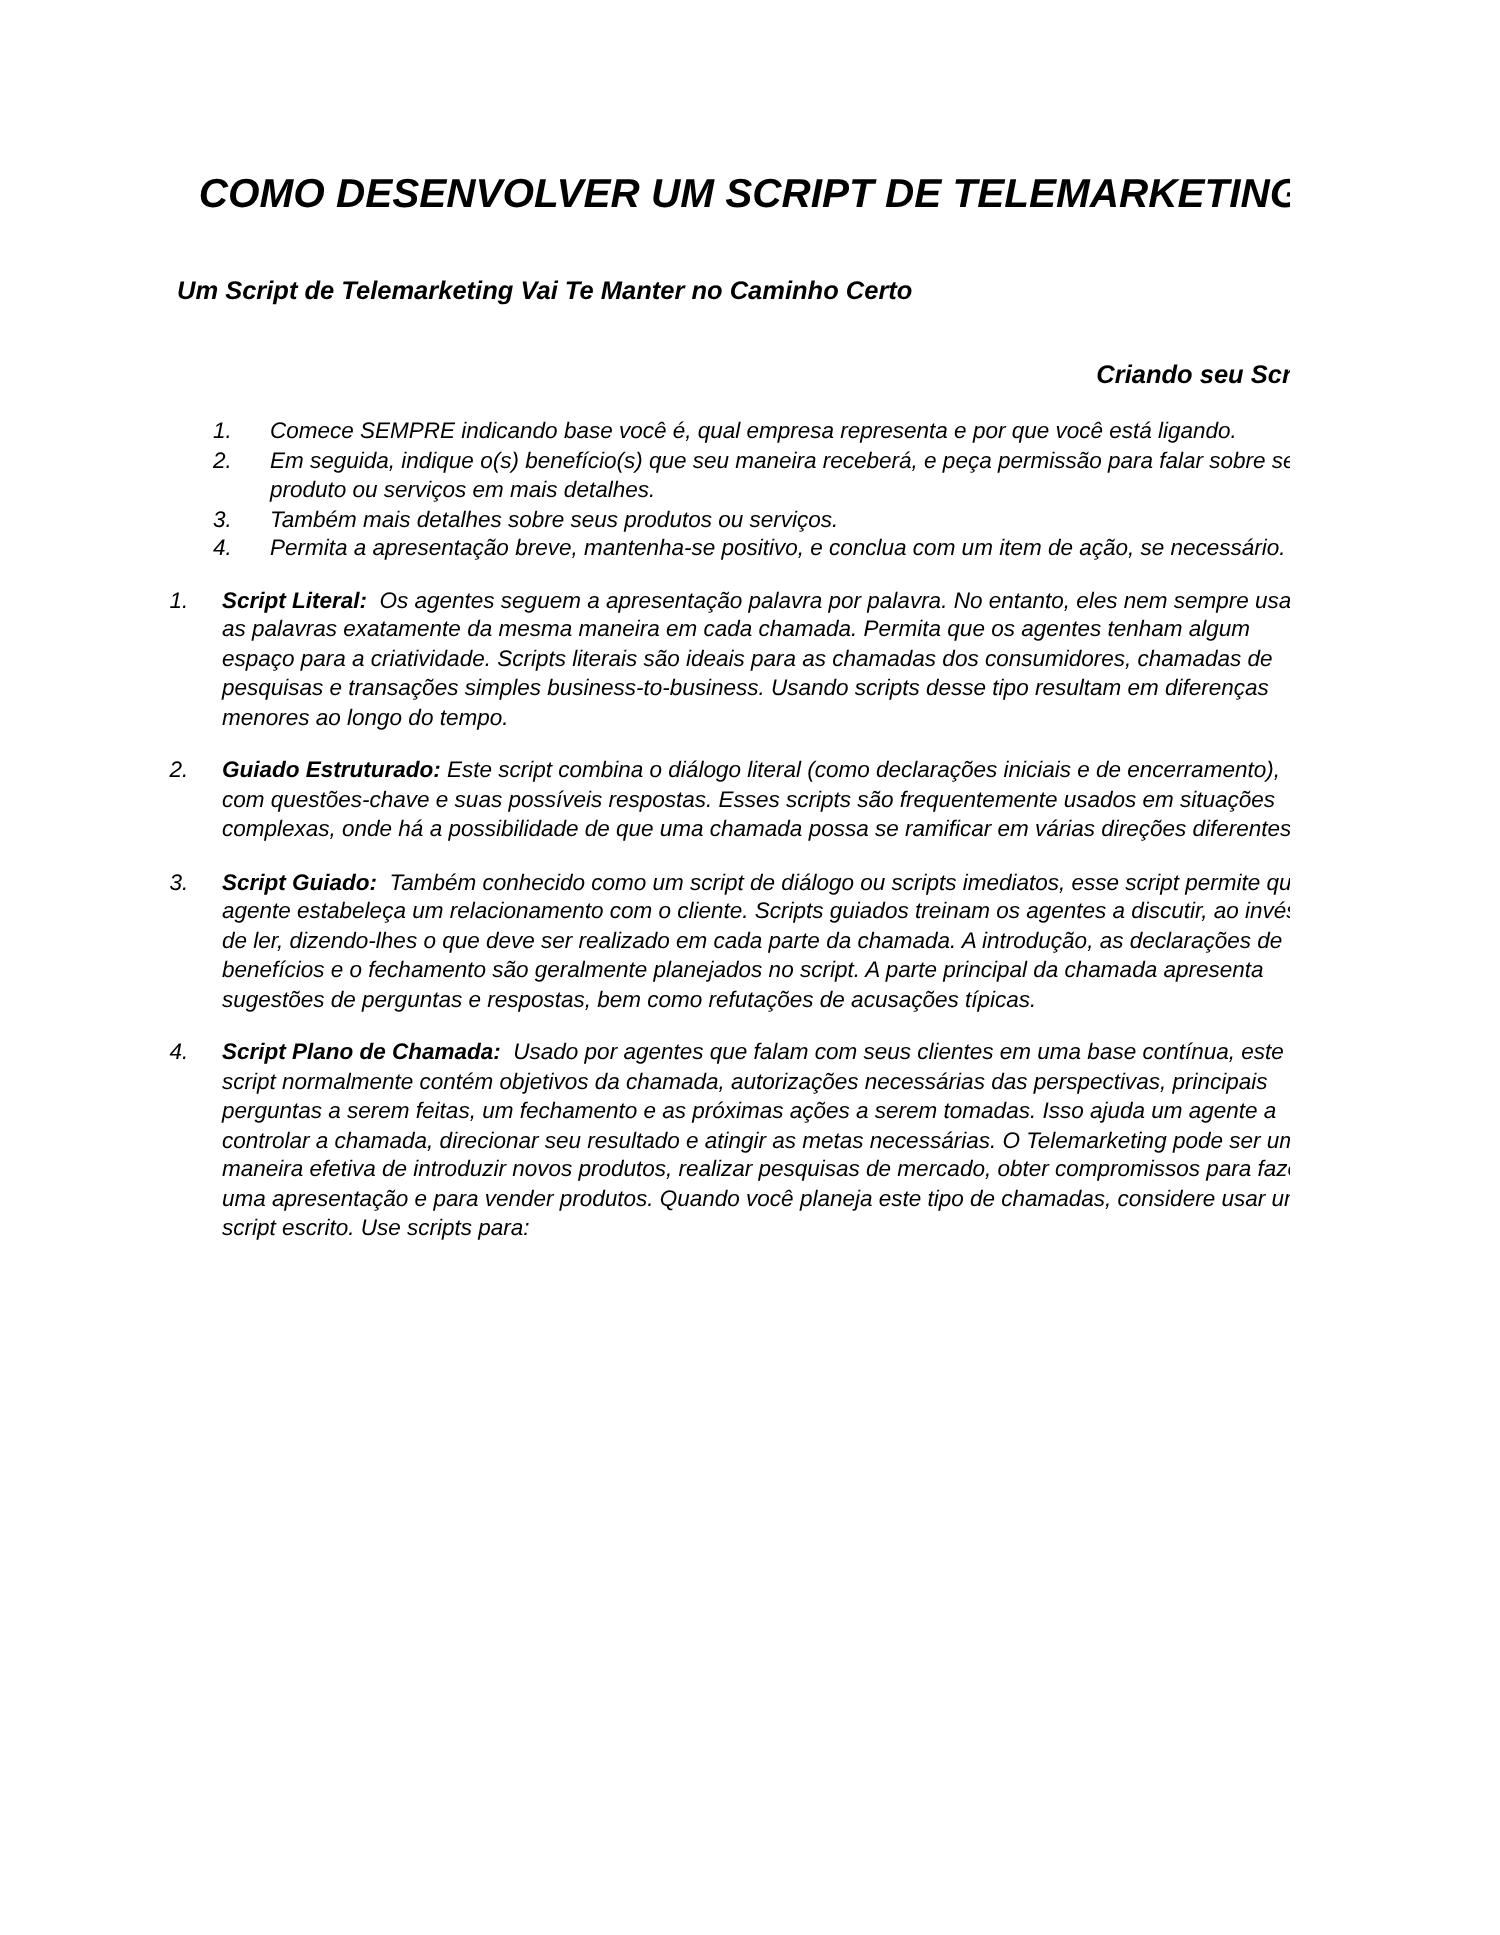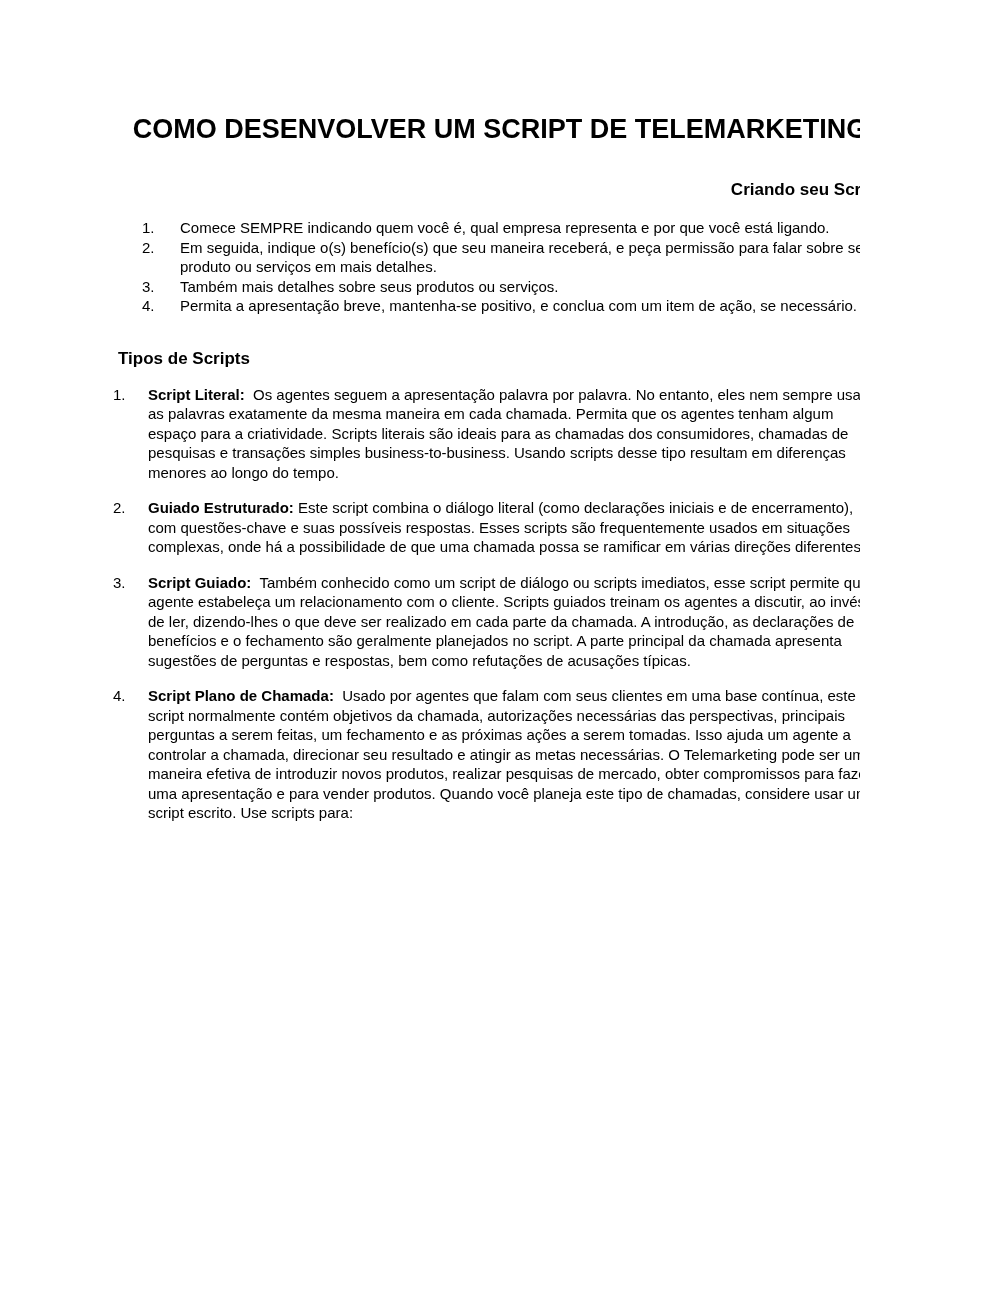--- a/index.html
+++ b/index.html
@@ -1,16 +1,16 @@
 <!DOCTYPE html>
 <html><head>
 <meta charset="utf-8">
 <style>
   html,body{margin:0;padding:0;background:#ffffff;}
-  .page{width:860px;height:1290px;background:#ffffff;overflow:hidden;position:relative;}
+  .page{width:860px;height:1290px;background:#ffffff;overflow:hidden;position:relative;font-style:italic;}
   .doc{margin:0 118px;width:764px;color:#000;
        font-family:"Liberation Sans","DejaVu Sans",sans-serif;
        font-size:15px;line-height:19.5px;}
   .title{font-size:27px;line-height:32px;font-weight:700;text-align:center;
          margin:0;padding-top:113px;}
   .h2{font-size:17px;line-height:22px;font-weight:700;margin:0;}
   .p{margin:0;}
   .h2-intro{margin-top:38px;}
   .p-intro{margin-top:24px;}
   .h2-creating{margin-top:34px;text-align:right;}
@@ -27,42 +27,42 @@
   .lbl{font-weight:700;text-align:right;}
 </style>
 </head>
 <body>
 
 <div class="page">
   <div class="doc">
 
     <h1 class="title">COMO DESENVOLVER UM SCRIPT DE TELEMARKETING</h1>
 
+    <h2 class="h2 h2-intro">Um Script de Telemarketing Vai Te Manter no Caminho Certo</h2>
 
     <h2 class="h2 h2-creating">Criando seu Script</h2>
     <div class="list-inner">
       <div class="li">
         <span class="num">1.</span>
-        <span class="txt">Comece SEMPRE indicando quem você é, qual empresa representa e por que você está ligando.</span>
+        <span class="txt">Comece SEMPRE indicando base você é, qual empresa representa e por que você está ligando.</span>
       </div>
       <div class="li">
         <span class="num">2.</span>
         <span class="txt">Em seguida, indique o(s) benefício(s) que seu maneira receberá, e peça permissão para falar sobre seu produto ou serviços em mais detalhes.</span>
       </div>
       <div class="li">
         <span class="num">3.</span>
         <span class="txt">Também mais detalhes sobre seus produtos ou serviços.</span>
       </div>
       <div class="li">
         <span class="num">4.</span>
         <span class="txt">Permita a apresentação breve, mantenha-se positivo, e conclua com um item de ação, se necessário.</span>
       </div>
     </div>
 
-    <h2 class="h2 h2-types">Tipos de Scripts</h2>
 
     <div class="list-outer">
       <div class="li">
         <span class="num">1.</span>
         <span class="txt"><span class="lbl">Script Literal:</span><span>  Os agentes seguem a apresentação palavra por palavra. No entanto, eles nem sempre usam as palavras exatamente da mesma maneira em cada chamada. Permita que os agentes tenham algum espaço para a criatividade. Scripts literais são ideais para as chamadas dos consumidores, chamadas de pesquisas e transações simples business-to-business. Usando scripts desse tipo resultam em diferenças menores ao longo do tempo.</span></span>
       </div>
       <div class="li">
         <span class="num">2.</span>
         <span class="txt"><span class="lbl">Guiado Estruturado:</span><span> Este script combina o diálogo literal (como declarações iniciais e de encerramento), com questões-chave e suas possíveis respostas. Esses scripts são frequentemente usados em situações complexas, onde há a possibilidade de que uma chamada possa se ramificar em várias direções diferentes.</span></span>
       </div>

